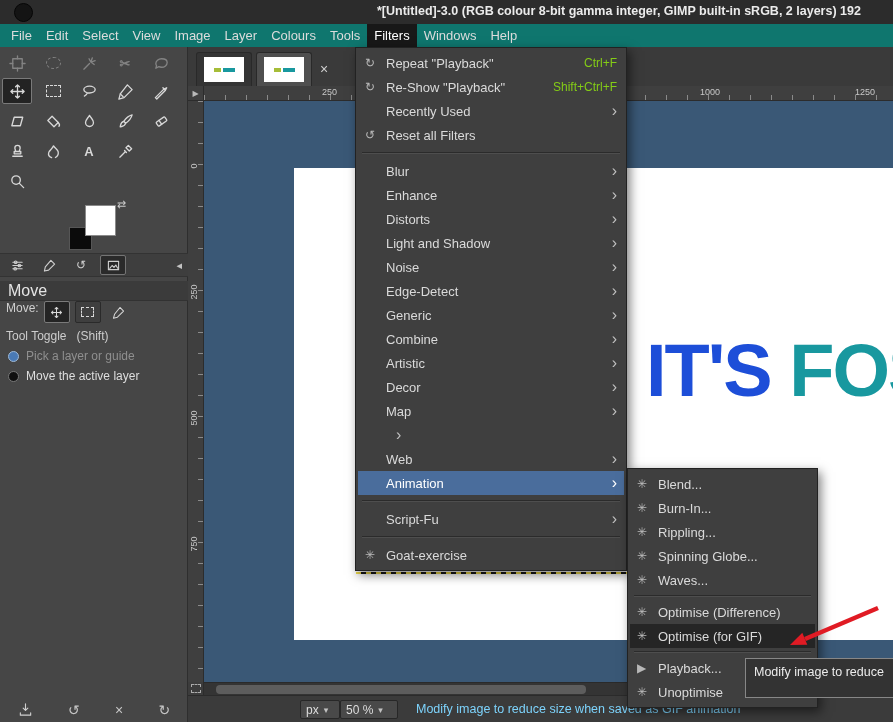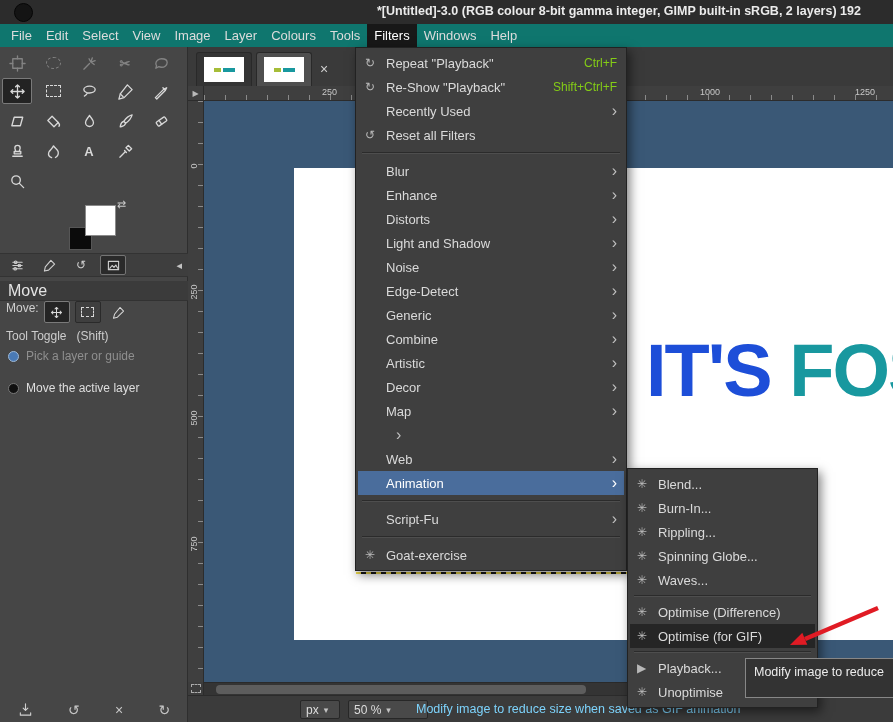--- a/index.html
+++ b/index.html
@@ -303,21 +303,21 @@
 
     <div class="ttl">
       <span>Tool Toggle</span>&nbsp;&nbsp;
       <span>(Shift)</span>
     </div>
 
     <div class="optrow" style="top:302px">
       <span class="radio blue"></span>
       <span class="dimlbl">Pick a layer or guide</span>
     </div>
-    <div class="optrow" style="top:334px">
+    <div class="optrow" style="top:322px">
       <span class="radio dark"></span>
       <span class="britelbl">Move the active layer</span>
     </div>
 
     <div class="dockfoot">
       <button class="fbtn">
         <svg class="ds" width="15" height="15" viewBox="0 0 16 16">
             <path d="M8 2v7M8 9 5.5 6.5M8 9l2.5-2.5M2.5 11.5V14h11v-2.5"></path>
           </svg>
       </button>
@@ -378,21 +378,21 @@
   </div>
   <div class="abs hscroll">
     <span class="hthumb"></span>
   </div>
 
   <div class="abs statusbar">
     <div class="combo" style="left:112px;width:40px">
       <span>px</span>
       <span class="caret">▾</span>
     </div>
-    <div class="combo" style="left:160px;width:80px">
+    <div class="combo" style="left:152px;width:58px">
       <span>50 %</span>
       <span class="caret">▾</span>
     </div>
     <span class="status-msg">Modify image to reduce size when saved as GIF animation</span>
   </div>
 
   <div class="abs menu filters-menu">
     <div class="mitem">
       <span class="mi-ico">↻</span>
       <span class="mi-lbl">Repeat "Playback"</span>

